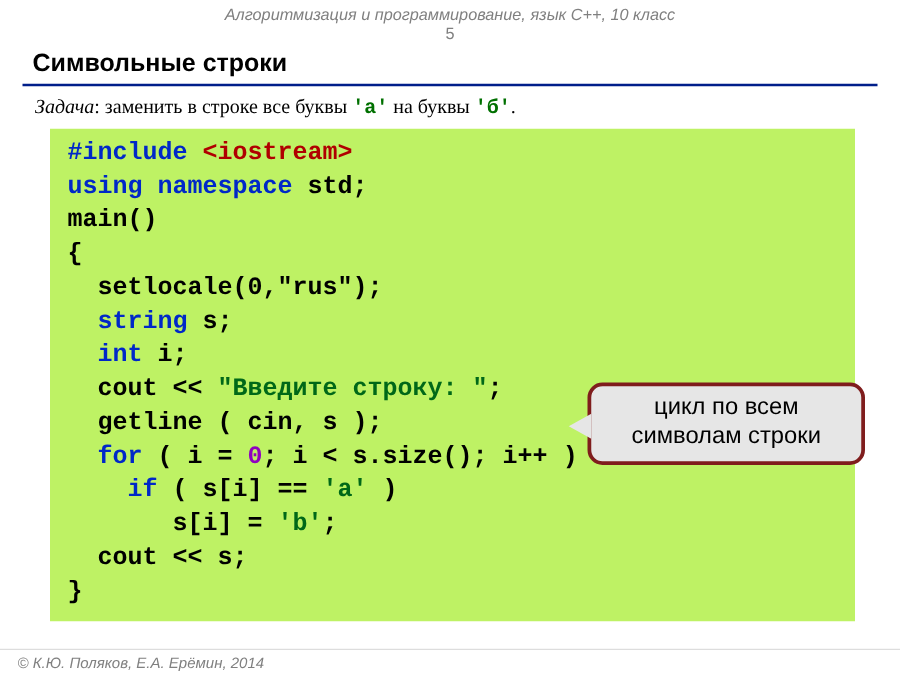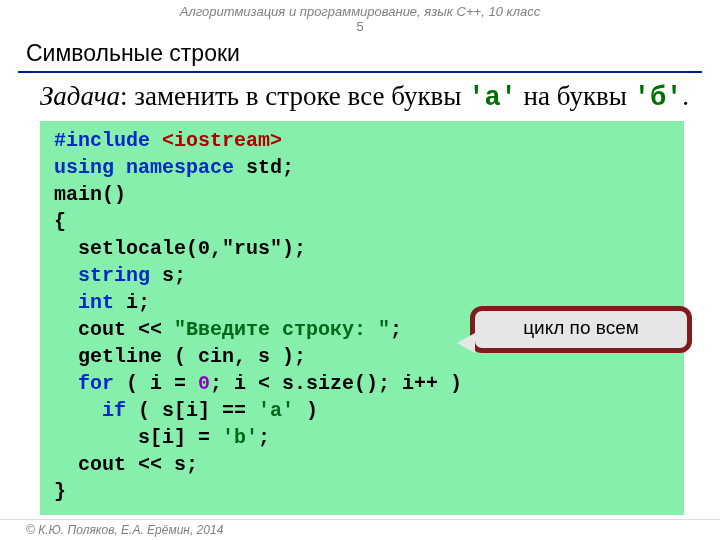--- a/index.html
+++ b/index.html
@@ -9,56 +9,56 @@
     position: relative; background: #fff; overflow: hidden;
   }
   .header-bar {
     display: flex; justify-content: space-between; align-items: center;
     padding: 4px 14px 2px 14px;
     flex-direction: column;
   }
   .course-title { color: #808080; font-style: italic; font-size: 13px; }
   .page-number  { color: #808080; font-size: 13px; }
   .main-title {
-    font-size: 23px; font-weight: normal; color: #000;
+    font-size: 20px; font-weight: bold; color: #000;
     padding: 4px 0 0 26px;
   }
   .title-underline {
     border: none; border-top: 2px solid #001e8a;
     margin: 4px 18px 0 18px;
   }
   .task-line {
-    font-size: 27px; color: #000;
-    padding: 8px 0 0 40px;
+    font-size: 16px; color: #000;
+    padding: 8px 0 0 28px;
     font-family: 'Times New Roman', serif;
   }
   .task-label { font-style: italic; }
   .mono-green { font-family: 'Courier New', monospace; color: #007000; font-weight: bold; font-style: normal; }
   .code-box {
-    background: #86efac;
+    background: #bef264;
     margin: 8px 36px 0 40px;
     padding: 6px 14px 10px 14px;
     position: relative;
   }
   .code-box pre {
     font-family: 'Courier New', monospace;
     font-size: 20px; line-height: 1.35;
     font-weight: bold; white-space: pre;
   }
   .tok-blue   { color: #0028c8; }
   .tok-red    { color: #b00000; }
   .tok-green  { color: #006818; }
   .tok-black  { color: #000; }
   .tok-purple { color: #9000c0; }
   .callout {
     position: absolute;
     right: 28px; top: 306px;
     width: 222px;
     background: #e6e6e6;
-    border: 5px solid #7f1d1d;
+    border: 3px solid #7f1d1d;
     border-radius: 12px;
     text-align: center;
     font-size: 19px; color: #000;
     padding: 6px 10px 8px;
     line-height: 1.2;
     font-family: Arial, sans-serif;
   }
   .callout::before {
     content: "";
     position: absolute; left: -18px; top: 22px;
@@ -69,21 +69,21 @@
   .callout::after {
     content: "";
     position: absolute; left: -19px; top: 21px;
     border-width: 11px 19px 11px 0;
     border-style: solid;
     border-color: transparent #a8a8a8 transparent transparent;
     z-index: -1;
   }
   .footer {
     position: absolute; left: 0; bottom: 0;
-    width: 100%; padding: 3px 14px 3px 26px;
+    width: 100%; padding: 3px 14px 3px 14px;
     display: flex; align-items: center; gap: 32px;
     border-top: 1px solid #ddd;
   }
   .footer .copyright { color: #808080; font-style: italic; font-size: 12px; }
   .footer .url       { color: #808080; font-style: italic; font-size: 12px; }
 </style>
 </head>
 <body>
 
 <div class="header-bar">
@@ -110,17 +110,18 @@
 <span class="tok-black">  getline</span><span class="tok-black"> ( cin, s );</span>
 <span class="tok-black">  </span><span class="tok-blue">for</span><span class="tok-black"> ( i = </span><span class="tok-purple">0</span><span class="tok-black">; i &lt; s.size(); i++ )</span>
 <span class="tok-black">    </span><span class="tok-blue">if</span><span class="tok-black"> ( s[i] == </span><span class="tok-green">'а'</span><span class="tok-black"> )</span>
 <span class="tok-black">       s[i] = </span><span class="tok-green">'b'</span><span class="tok-black">;</span>
 <span class="tok-black">  cout &lt;&lt; s;</span>
 <span class="tok-black">}</span></pre>
 </div>
 
 <div class="callout">
   <div>цикл по всем</div>
+  <div>символам строки</div>
 </div>
 
 <div class="footer">
   <span class="copyright">© К.Ю. Поляков, Е.А. Ерёмин, 2014</span>
 </div>
 
 </body></html>

